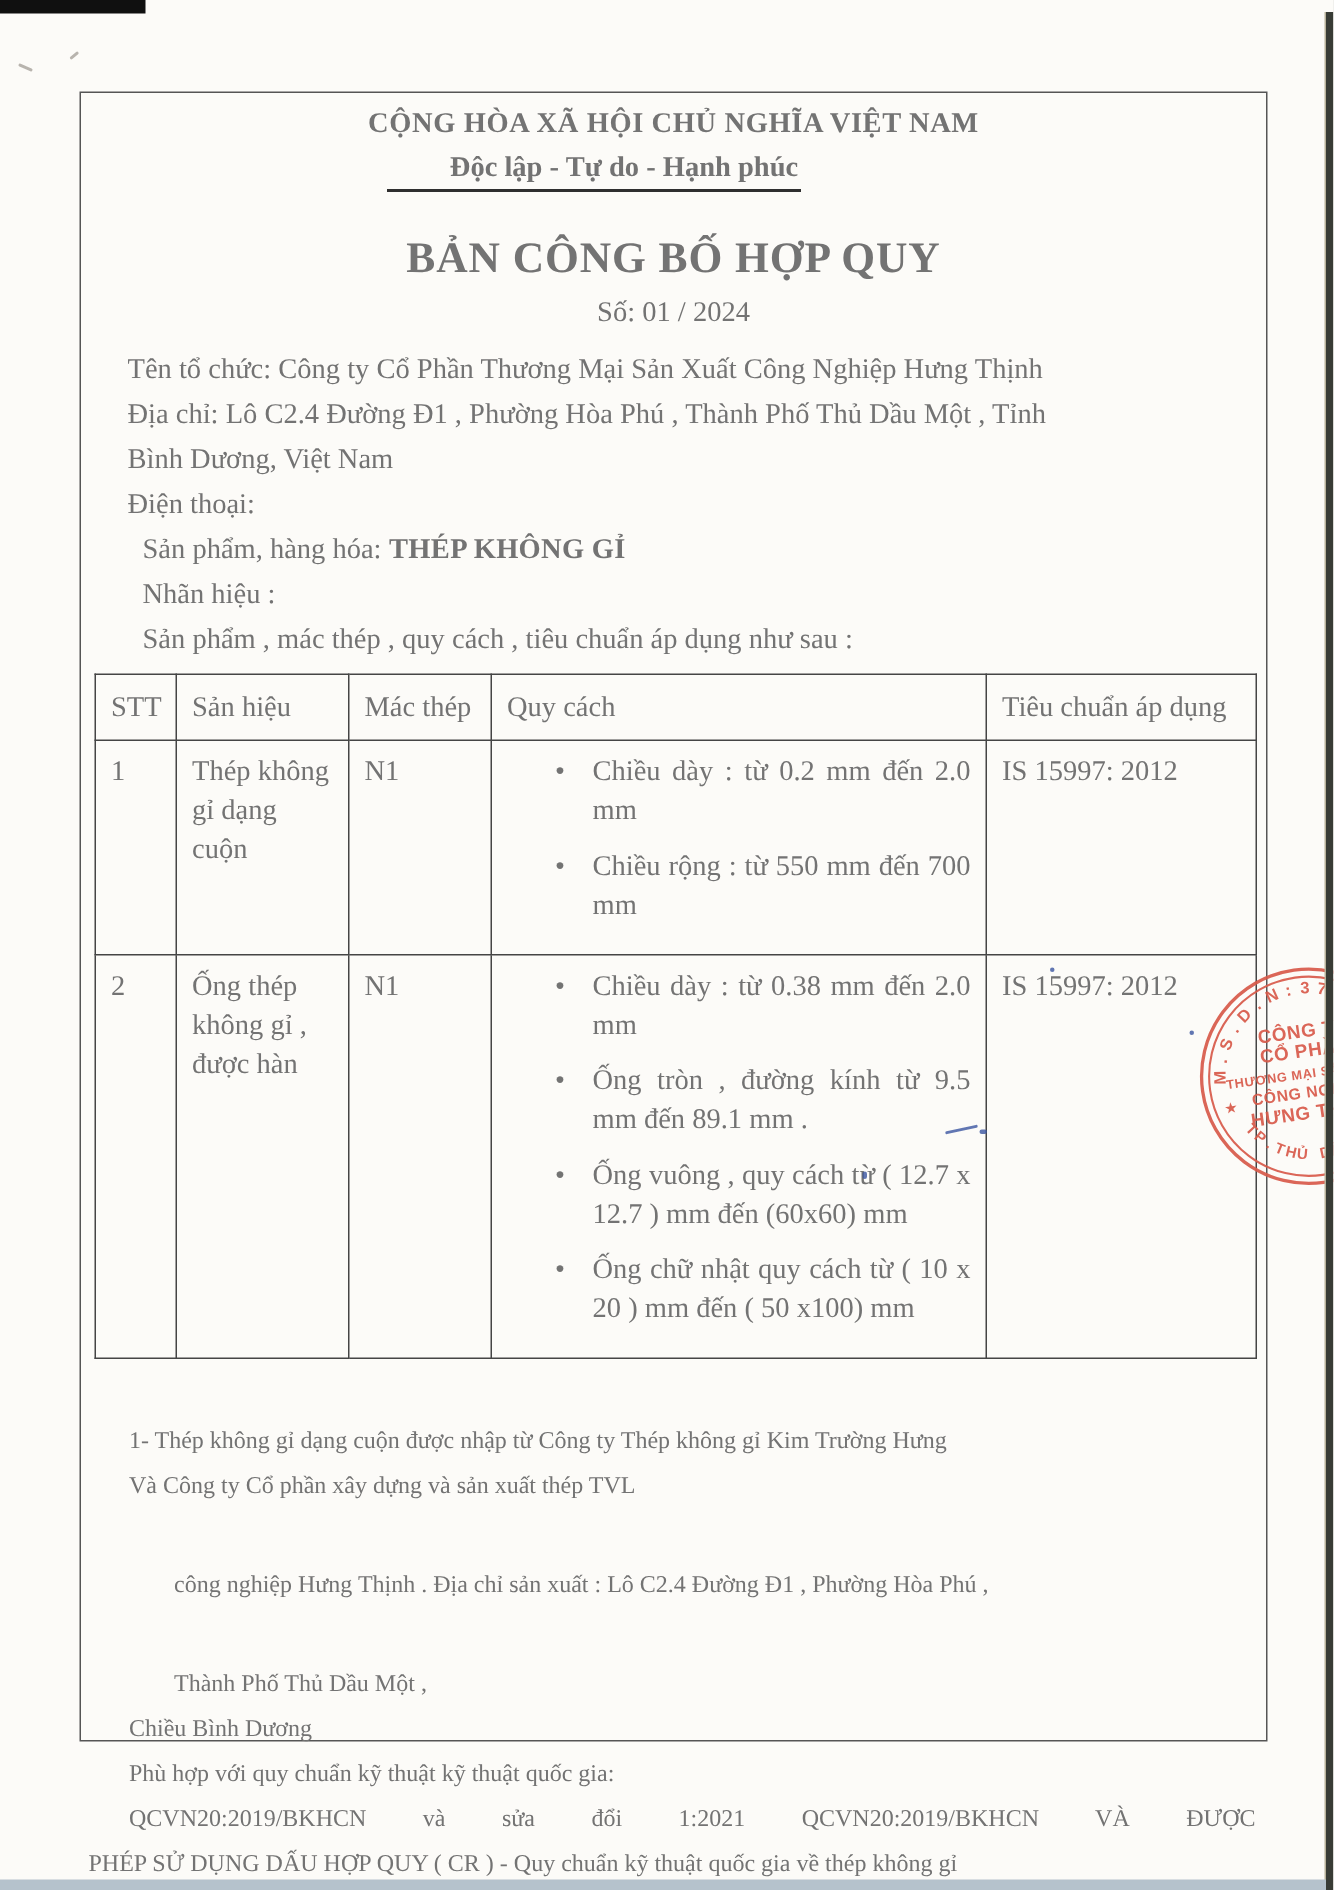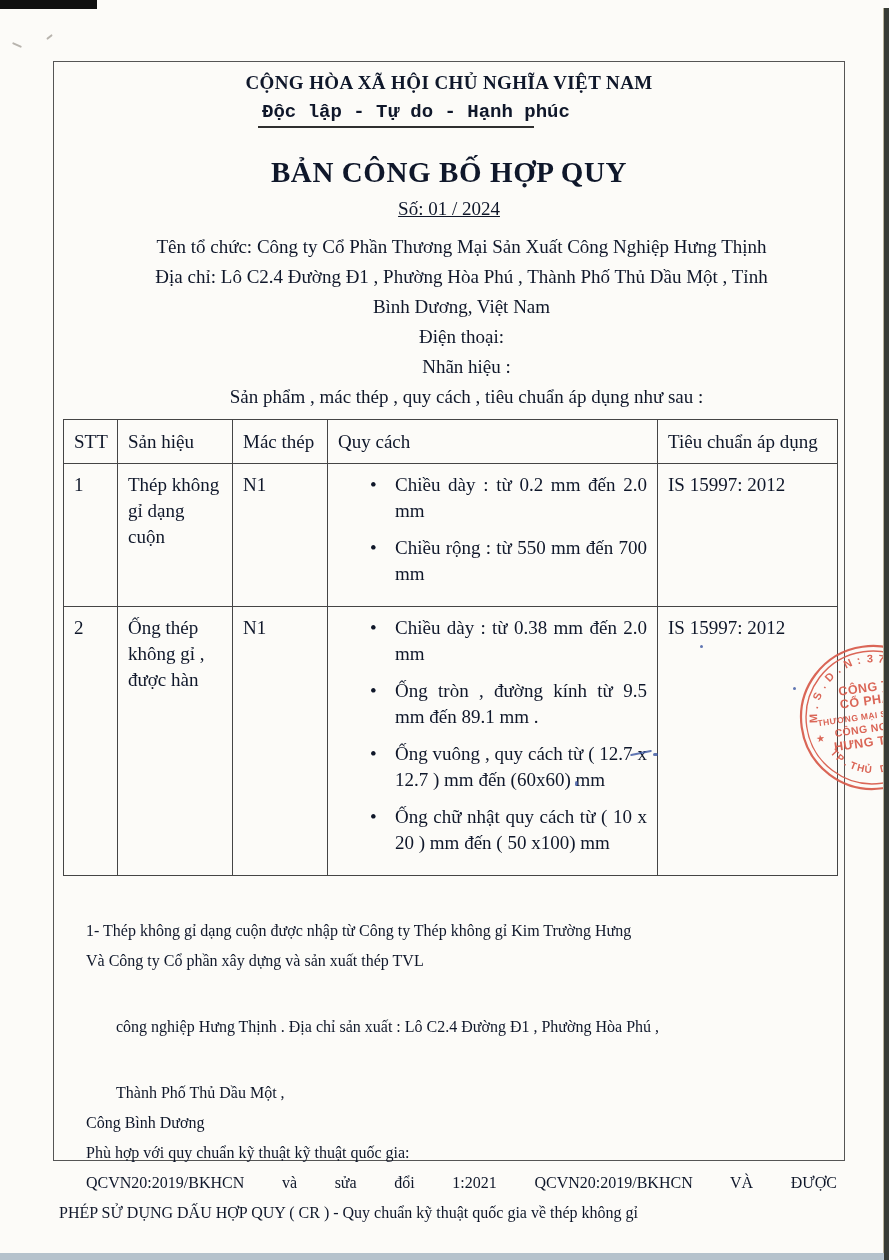--- a/index.html
+++ b/index.html
@@ -2,21 +2,21 @@
 <html><head>
 <meta charset="utf-8">
 <style>
   html,body { margin:0; padding:0; background:#e8e8e6; }
   .scan {
     position: relative;
     width: 889px; height: 1260px;
     background: #fcfbf8;
     overflow: hidden;
     font-family: "Liberation Serif", "DejaVu Serif", serif;
-    color: #0f172a;
+    color: #737373;
   }
   
   .edge-topleft { position:absolute; left:0; top:0; width:97px; height:9px; background:#101010; }
   .edge-right   { position:absolute; left:884px; top:8px; width:5px; height:1252px; background:#383c36; z-index:9; }
   .edge-right-sliver { position:absolute; left:883px; top:8px; width:1px; height:1252px; background:#b7b19a; z-index:9; }
   .edge-bottom  { position:absolute; left:0; top:1253px; width:884px; height:7px; background:#b5c2cc; z-index:9; }
   .pencil { position:absolute; background:#b8b4ae; border-radius:2px; }
   .pencil.m1 { left:12px; top:44px; width:10px; height:2px; transform:rotate(24deg); }
   .pencil.m2 { left:46px; top:36px; width:7px; height:2px; transform:rotate(-40deg); }
   .pen { position:absolute; background:#3a55a0; opacity:.8; border-radius:2px; z-index:4; }
@@ -29,28 +29,28 @@
   
   .border-box {
     position:absolute; left:53px; top:61px;
     width:792px; height:1100px;
     border:1.6px solid #555;
     box-sizing:border-box;
     background:transparent;
   }
   .nat-header { padding-top:10px; text-align:center; }
   .nat-country { font-size:19px; font-weight:bold; letter-spacing:.4px; }
-  .nat-motto   { margin-top:7px; font-size:19px; font-weight:bold; transform:translateX(-33px);font-family:Liberation Mono, monospace; }
+  .nat-motto   { margin-top:7px; font-size:19px; font-weight:bold; transform:translateX(-33px); }
   .motto-underline { position:absolute; left:204px; top:64px; width:276px; height:2px; background:#2f2f2f; }
 
   .doc-title  { margin-top:33px; text-align:center; font-size:29px; font-weight:bold; letter-spacing:.6px; }
-  .doc-number { margin-top:9px; text-align:center; font-size:19px;text-decoration:underline; }
+  .doc-number { margin-top:9px; text-align:center; font-size:19px; }
 
   .info { margin-top:12px; padding:0 6px 0 31px; font-size:19px; line-height:30px; }
-  .info .line { white-space:nowrap;text-align:center; }
+  .info .line { white-space:nowrap; }
   .info .ind { padding-left:10px; }
   .info .bold-product { font-weight:bold; margin-left:5px; letter-spacing:.2px; }
 
   
   table.products {
     margin-left:9px; margin-top:7px;
     border-collapse:collapse;
     width:774px; table-layout:fixed;
     font-size:19px;
   }
@@ -119,20 +119,23 @@
     <div class="motto-underline"></div>
 
     <div class="doc-title">BẢN CÔNG BỐ HỢP QUY</div>
     <div class="doc-number">Số: 01 / 2024</div>
 
     <div class="info">
       <div class="line">Tên tổ chức: Công ty Cổ Phần Thương Mại Sản Xuất Công Nghiệp Hưng Thịnh</div>
       <div class="line">Địa chỉ: Lô C2.4 Đường Đ1 , Phường Hòa Phú , Thành Phố Thủ Dầu Một , Tỉnh</div>
       <div class="line">Bình Dương, Việt Nam</div>
       <div class="line">Điện thoại:</div>
+      <div class="line ind">
+        <span>Sản phẩm, hàng hóa:</span><span class="bold-product">THÉP KHÔNG GỈ</span>
+      </div>
       <div class="line ind">Nhãn hiệu :</div>
       <div class="line ind">Sản phẩm , mác thép , quy cách , tiêu chuẩn áp dụng như sau :</div>
     </div>
 
     <table class="products">
       <colgroup>
         <col style="width:54px">
           <col style="width:115px">
           <col style="width:95px">
           <col style="width:330px">
@@ -175,21 +178,21 @@
             <td class="c-standard">IS 15997: 2012</td>
           </tr>
         </tbody>
     </table>
 
     <div class="notes">
         <div class="n-base">1- Thép không gỉ dạng cuộn được nhập từ Công ty Thép không gỉ Kim Trường Hưng</div>
         <div class="n-base">Và Công ty Cổ phần xây dựng và sản xuất thép TVL</div>
         <div class="n-indent">công nghiệp Hưng Thịnh . Địa chỉ sản xuất : Lô C2.4 Đường Đ1 , Phường Hòa Phú ,</div>
         <div class="n-indent">Thành Phố Thủ Dầu Một ,</div>
-        <div class="n-base">Công Bình Dương</div>
+        <div class="n-base">Chiều Bình Dương</div>
         <div class="n-base">Phù hợp với quy chuẩn kỹ thuật kỹ thuật quốc gia:</div>
         <div class="n-justify">QCVN20:2019/BKHCN và sửa đổi 1:2021 QCVN20:2019/BKHCN VÀ ĐƯỢC</div>
         <div class="n-outdent">PHÉP SỬ DỤNG DẤU HỢP QUY ( CR ) -  Quy chuẩn kỹ thuật quốc gia về thép không gỉ</div>
       </div>
   </div>
 
   <div class="stamp"><svg viewBox="-80 -80 160 160">
         <circle cx="0" cy="0" r="71" fill="none" stroke="#d85a4a" stroke-width="2.2"></circle>
         <circle cx="0" cy="0" r="66" fill="none" stroke="#d85a4a" stroke-width="1.4"></circle>
         <text transform="translate(-54.6,-6.7) rotate(-83.0)" font-size="11" fill="#d85a4a" text-anchor="middle">M</text>

